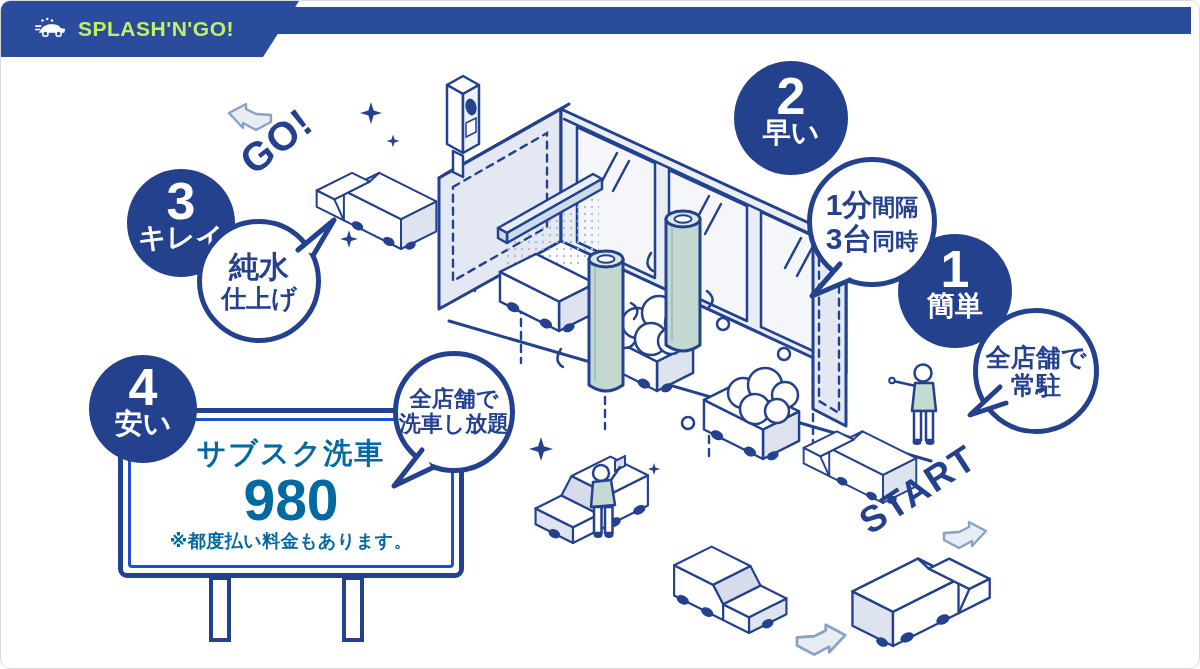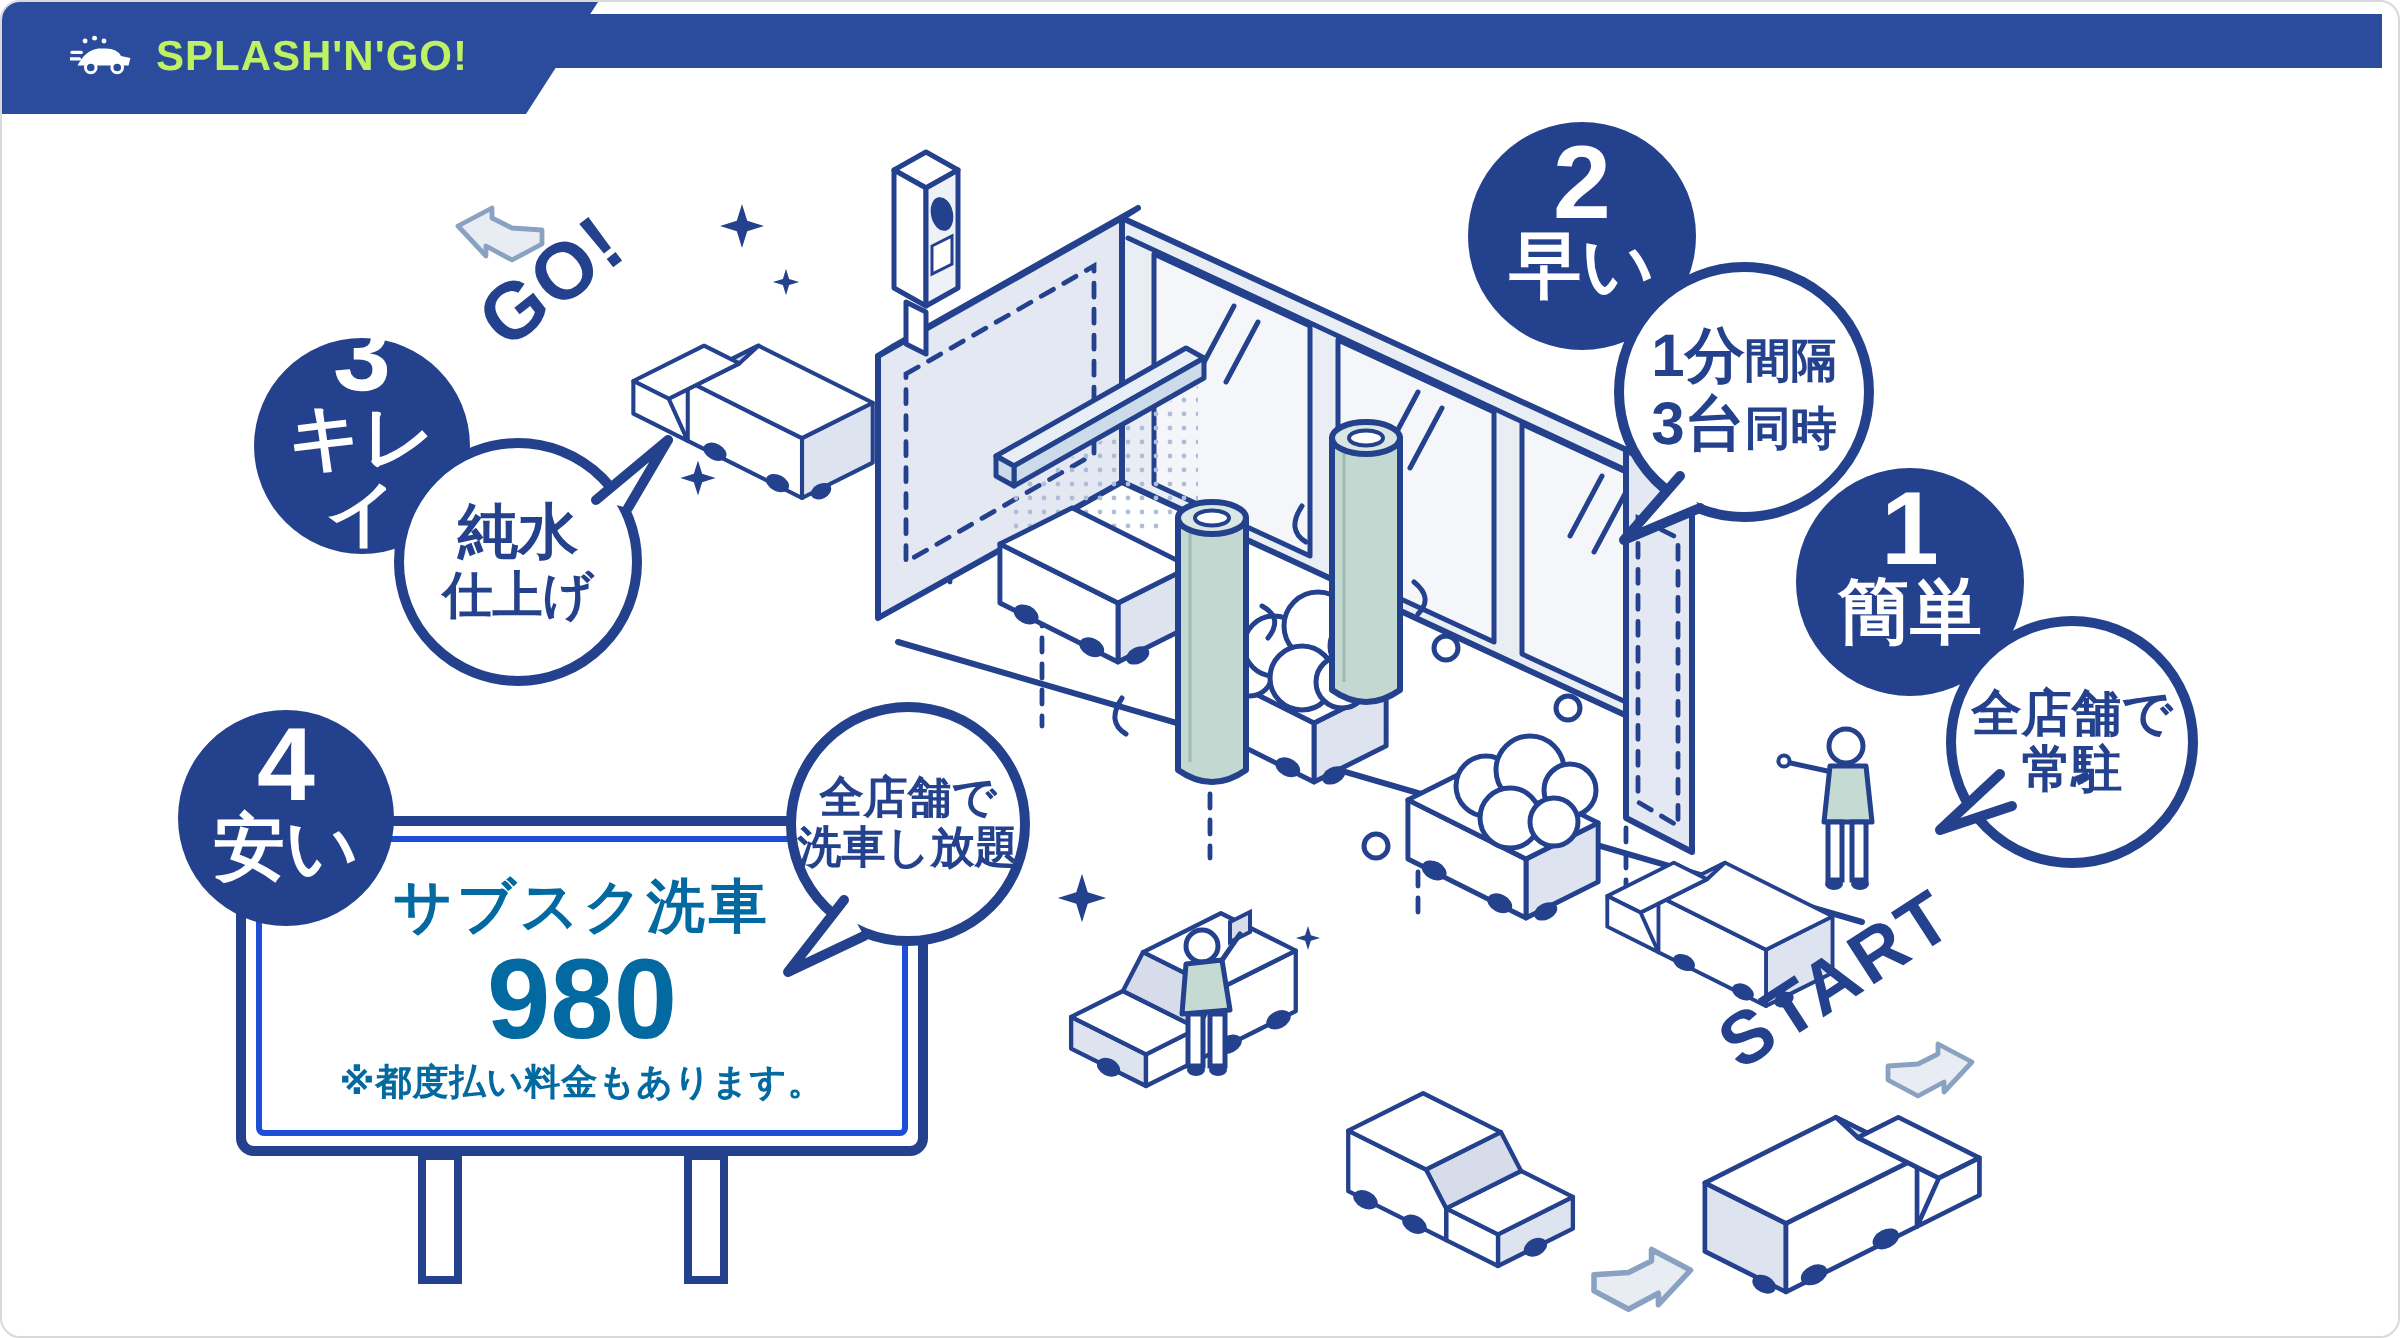--- a/index.html
+++ b/index.html
@@ -18,32 +18,32 @@
   .scene .ln2{stroke:#24418e;stroke-width:2.5;stroke-linejoin:round;stroke-linecap:round;}
   .scene .dash{stroke:#24418e;stroke-width:2.4;stroke-dasharray:7 6;fill:none;stroke-linecap:round;}
   
   .rot{position:absolute;color:#24418e;font-weight:800;z-index:5;white-space:nowrap;}
   .go{left:236px;top:118px;font-size:40px;letter-spacing:1px;transform:rotate(-38deg);}
   .start{left:852px;top:468px;font-size:37px;letter-spacing:2px;transform:rotate(-33deg);}
   
   .feat{position:absolute;border-radius:50%;background:#24418e;color:#fff;z-index:6;
         display:flex;flex-direction:column;align-items:center;justify-content:center;text-align:center;}
   .feat .num{font-size:52px;font-weight:800;line-height:.85;margin-top:-14px;}
-  .feat .ttl{font-size:36px;font-weight:800;line-height:1.05;}
+  .feat .ttl{font-size:28px;font-weight:800;line-height:1.05;}
   .f1{left:897px;top:233px;width:114px;height:114px;}
   .f2{left:733px;top:60px;width:114px;height:114px;}
   .f3{left:126px;top:168px;width:108px;height:108px;}
   .f4{left:88px;top:354px;width:108px;height:108px;}
   
   .bub{position:absolute;border-radius:50%;background:#fff;border:5px solid #24418e;color:#24418e;
        z-index:7;display:flex;flex-direction:column;align-items:center;justify-content:center;
        text-align:center;box-sizing:border-box;font-weight:800;line-height:1.12;}
   .bub .lg{font-size:30px;} .bub .md{font-size:25px;} .bub .sm{font-size:23px;} .bub .xs{font-size:22px;}
   .b1{left:972px;top:307px;width:126px;height:126px;}
-  .b2{left:806px;top:130px;width:130px;height:130px;}
+  .b2{left:806px;top:156px;width:130px;height:130px;}
   .b3{left:196px;top:218px;width:124px;height:124px;}
   .b4{left:392px;top:350px;width:122px;height:122px;}
   .tail{position:absolute;overflow:visible;}
   .tail path{fill:#fff;stroke:#24418e;stroke-width:5;stroke-linejoin:round;stroke-linecap:round;}
   
   .leg{position:absolute;width:22px;height:66px;background:#fff;border:4px solid #24418e;box-sizing:border-box;z-index:4;}
   .board{position:absolute;left:117px;top:407px;width:346px;height:170px;background:#fff;
          border:5px solid #24418e;border-radius:9px;box-sizing:border-box;z-index:4;}
   .board .inner{position:absolute;inset:5px;border:3px solid #1d4ed8;border-radius:4px;
          display:flex;flex-direction:column;align-items:center;justify-content:center;color:#0369a1;}

